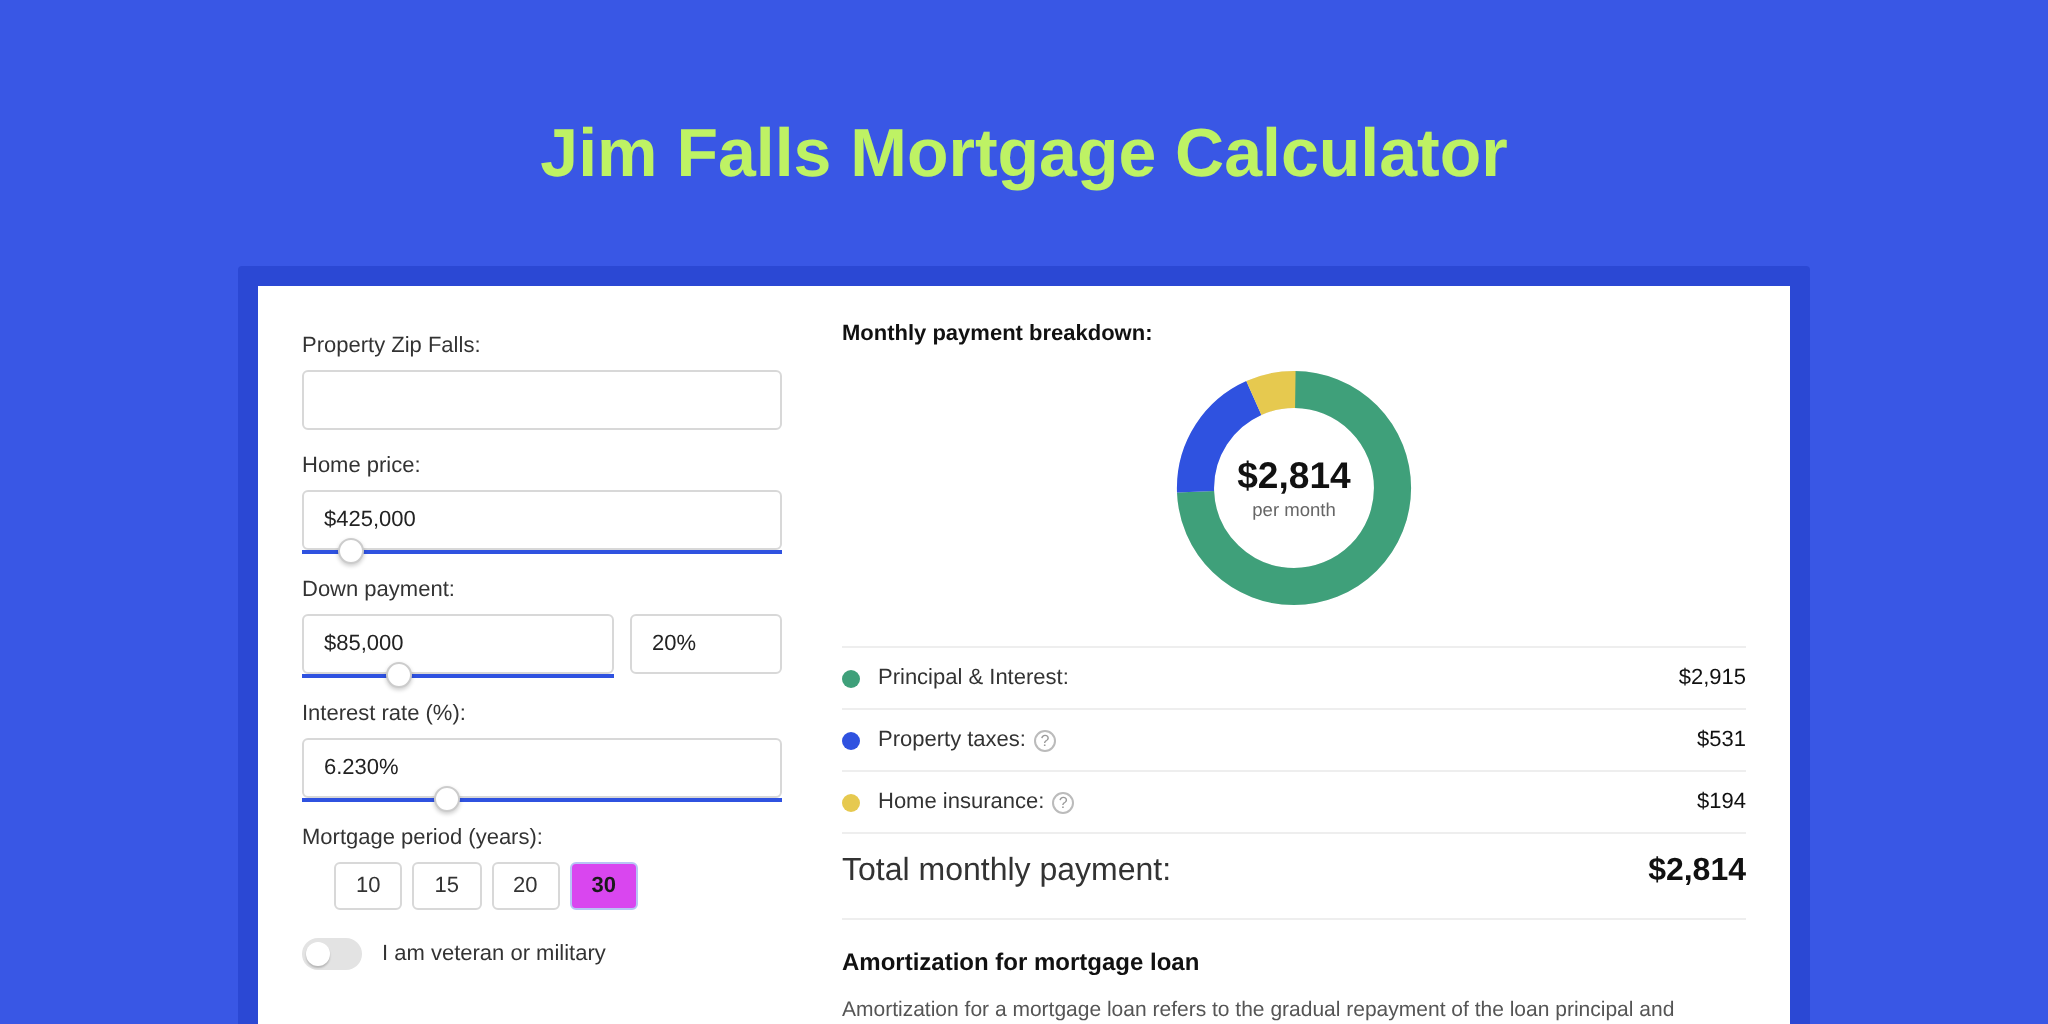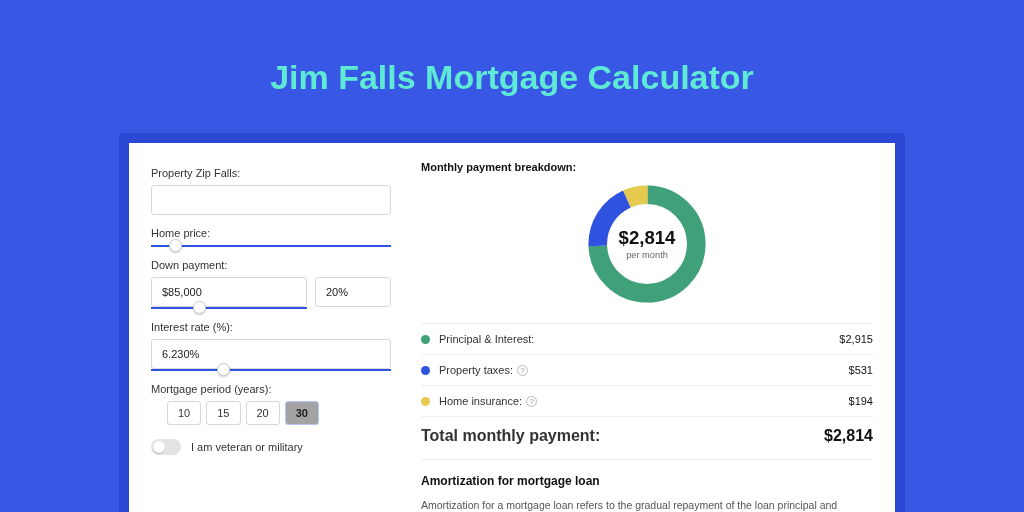--- a/index.html
+++ b/index.html
@@ -4,21 +4,21 @@
 <style>
   * { box-sizing: border-box; margin: 0; padding: 0; }
   body {
     font-family: -apple-system, BlinkMacSystemFont, "Segoe UI", Arial, sans-serif;
     background: #3957E5;
     width: 1024px;
     height: 512px;
     overflow: hidden;
   }
   .page-title {
-    color: #5eead4;
+    color: #bef264;
     text-align: center;
     font-size: 34px;
     font-weight: 700;
     padding: 58px 0 36px 0;
   }
   .card-outer {
     background: #2b48d4;
     width: 786px;
     margin: 0 auto;
     padding-top: 10px;
@@ -76,21 +76,21 @@
   .period-btn {
     border: 1px solid #d8d8d8;
     background: #fff;
     font-size: 11px;
     padding: 5px 10px;
     border-radius: 3px;
     cursor: pointer;
     color: #333;
   }
   .period-btn.selected {
-    background: #a3a3a3;
+    background: #d946ef;
     border-color: #b8c4f5;
     color: #1a1a1a;
     font-weight: 600;
   }
   .field-block { margin-bottom: 12px; }
 
   .toggle-row { display:flex; align-items:center; gap:10px; margin-top:14px; }
   .toggle {
     width: 30px; height: 16px; background:#e3e3e3; border-radius:8px; position:relative;
   }
@@ -119,21 +119,21 @@
   .legend-row:first-of-type { border-top:1px solid #eee; }
   .dot {
     width:9px; height:9px; border-radius:50%; margin-right:9px; flex:0 0 9px;
   }
   .dot.green { background:#3fa07a; }
   .dot.blue  { background:#2f52e0; }
   .dot.yellow{ background:#e6c94f; }
   .legend-label { color:#333; flex:1; display:flex; align-items:center; gap:4px;}
   .legend-val { color:#111; font-weight:400; }
   .total-row { font-weight:700; border-top:1px solid #eee; padding:10px 0; display:flex;}
-  .total-row .legend-label { font-weight:700; }
+  .total-row .legend-label { font-weight:400; }
   .total-row .legend-val { font-weight:700; }
   .info-icon {
     display:inline-flex; width:11px; height:11px; border:1px solid #bbb; border-radius:50%;
     font-size:8px; align-items:center; justify-content:center; color:#999;
   }
 
   .amort-block { border-top:1px solid #eee; padding-top:14px; margin-top:4px;}
   .amort-title { font-size:12px; font-weight:700; color:#111; margin-bottom:10px;}
   .amort-text { font-size:10.5px; color:#555; line-height:1.5; }
 
@@ -150,20 +150,21 @@
 
     <div class="left-col">
 
       <div class="field-block">
         <div class="field-label">Property Zip Falls:</div>
         <input class="text-input" value="" style="">
       </div>
 
       <div class="field-block">
         <div class="field-label">Home price:</div>
+        <input class="text-input" value="$425,000" style="">
         <div class="slider-track">
           <div class="slider-thumb" style="left:18px"></div>
         </div>
       </div>
 
       <div class="field-block">
         <div class="field-label">Down payment:</div>
         <div class="down-row">
           <input class="text-input" value="$85,000" style="">
           <input class="text-input" value="20%" style="">

